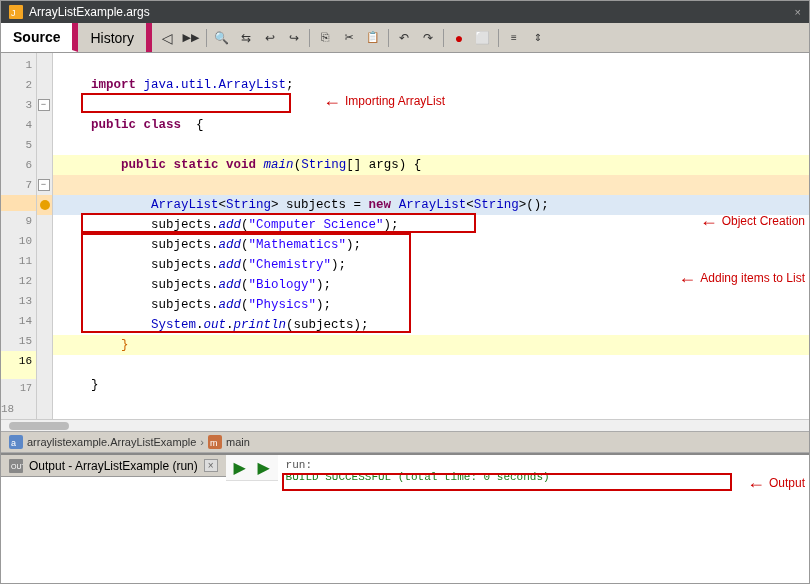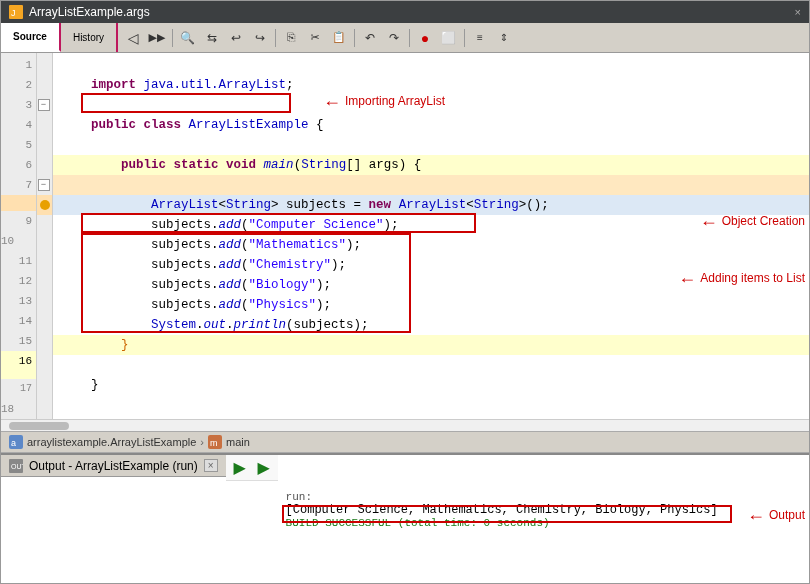--- a/index.html
+++ b/index.html
@@ -48,24 +48,24 @@
     
     .tabs-toolbar {
       display: flex;
       align-items: stretch;
       background: #d4d0c8;
       border-bottom: 1px solid #999;
       height: 30px;
     }
     .tab {
       font-family: Arial, sans-serif;
-      font-size: 10px;
+      font-size: 14px;
       padding: 4px 12px;
       cursor: pointer;
-      border-right: 2px solid #be185d;
+      border-right: 6px solid #be185d;
       display: flex;
       align-items: center;
       background: #d4d0c8;
       color: #000;
     }
     .tab.active {
       background: #fff;
       font-weight: bold;
       border-bottom: 2px solid #fff;
     }
@@ -220,21 +220,20 @@
       background: transparent;
       border: none;
     }
     .output-content {
       flex: 1;
       padding: 4px 8px;
       font-family: 'Courier New', Courier, monospace;
       font-size: 12px;
       overflow: auto;
       position: relative;
-      margin-top: 32px;
     }
     .output-run {
       color: #555;
       font-size: 11px;
     }
     .output-line {
       color: #000;
     }
     .output-success {
       color: #1a7a1a;
@@ -356,21 +355,21 @@
       <div style="display:flex; flex-direction:column; background:#ececec; border-right:1px solid #ccc; min-width:36px; padding-top:2px;">
         <div class="line-num" style="color:#888; text-align:right; padding-right:4px; font-size:11px; height:20px; line-height:20px;">1</div>
         <div class="line-num" style="color:#888; text-align:right; padding-right:4px; font-size:11px; height:20px; line-height:20px;">2</div>
         <div class="line-num" style="color:#888; text-align:right; padding-right:4px; font-size:11px; height:20px; line-height:20px;">3</div>
         <div class="line-num" style="color:#888; text-align:right; padding-right:4px; font-size:11px; height:20px; line-height:20px;">4</div>
         <div class="line-num" style="color:#888; text-align:right; padding-right:4px; font-size:11px; height:20px; line-height:20px;">5</div>
         <div class="line-num" style="color:#888; text-align:right; padding-right:4px; font-size:11px; height:20px; line-height:20px;">6</div>
         <div class="line-num" style="color:#888; text-align:right; padding-right:4px; font-size:11px; height:20px; line-height:20px;">7</div>
         <div class="line-num" style="background:#ffe0b0; text-align:right; padding-right:4px; font-size:11px; height:20px; line-height:20px;"></div>
         <div class="line-num" style="color:#888; text-align:right; padding-right:4px; font-size:11px; height:20px; line-height:20px;">9</div>
-        <div class="line-num" style="color:#888; padding-right:4px; font-size:11px; height:20px; line-height:20px;">10</div>
+        <div class="line-num" style="color:#888; text-align:right; padding-right:4px; font-size:11px; height:20px; line-height:20px;">10</div>
         <div class="line-num" style="color:#888; text-align:right; padding-right:4px; font-size:11px; height:20px; line-height:20px;">11</div>
         <div class="line-num" style="color:#888; text-align:right; padding-right:4px; font-size:11px; height:20px; line-height:20px;">12</div>
         <div class="line-num" style="color:#888; text-align:right; padding-right:4px; font-size:11px; height:20px; line-height:20px;">13</div>
         <div class="line-num" style="color:#888; text-align:right; padding-right:4px; font-size:11px; height:20px; line-height:20px;">14</div>
         <div class="line-num" style="color:#888; text-align:right; padding-right:4px; font-size:11px; height:20px; line-height:20px;">15</div>
         <div class="line-num" style="background:#ffffcc; text-align:right; padding-right:4px; font-size:11px; height:36px; line-height:20px;">16</div>
         <div class="line-num" style="color:#888; text-align:right; padding-right:4px; font-size:10px; height:20px; line-height:20px;">17</div>
         <div class="line-num" style="color:#888; padding-right:4px; font-size:11px; height:20px; line-height:20px;">18</div>
       </div>
 
@@ -406,21 +405,21 @@
 
         <div class="code-line"></div>
 
         <div class="code-line">
           <span class="plain">    </span><span class="kw2">import</span><span class="plain"> </span><span class="cls">java.util.ArrayList</span><span class="plain">;</span>
         </div>
 
         <div class="code-line"></div>
 
         <div class="code-line">
-          <span class="plain">    </span><span class="kw2">public</span><span class="plain"> </span><span class="kw2">class</span><span class="plain"> </span><span class="cls">ArrayListExample</span><span class="plain"> {</span>
+          <span class="plain">    </span><span class="kw2">public</span><span class="plain"> </span><span class="kw2">class</span><span class="plain"> </span><span class="plain"> {</span>
         </div>
 
         <div class="code-line"></div>
 
         <div class="code-line highlighted">
           <span class="plain">        </span><span class="kw2">public</span><span class="plain"> </span><span class="kw2">static</span><span class="plain"> </span><span class="kw2">void</span><span class="plain"> </span><span class="method">main</span><span class="plain">(</span><span class="cls">String</span><span class="plain">[] args) {</span>
         </div>
 
         <div class="code-line" style="background:#ffe8c0;"></div>
 
@@ -519,21 +518,20 @@
       <span class="output-close">×</span>
     </div>
 
     <div class="output-toolbar">
       <button class="output-btn" style="color:#1a7a1a; font-size:16px;">▶</button>
       <button class="output-btn" style="color:#1a7a1a; font-size:16px; margin-left:2px;">▶</button>
     </div>
 
     <div class="output-content">
       <div class="output-run">run:</div>
-      <div class="output-line">[Computer Science, Mathematics, Chemistry, Biology, Physics]</div>
       <div class="output-success">BUILD SUCCESSFUL  (total time: 0 seconds)</div>
 
       <div style="position:absolute; border:2px solid #cc0000; top:18px; left:4px; width:450px; height:18px; pointer-events:none;"></div>
 
       <div class="ann-output">
         <span style="font-size:18px; color:#cc0000; font-family:Arial;">←</span>
         <span>Output</span>
       </div>
     </div>
   </div>

